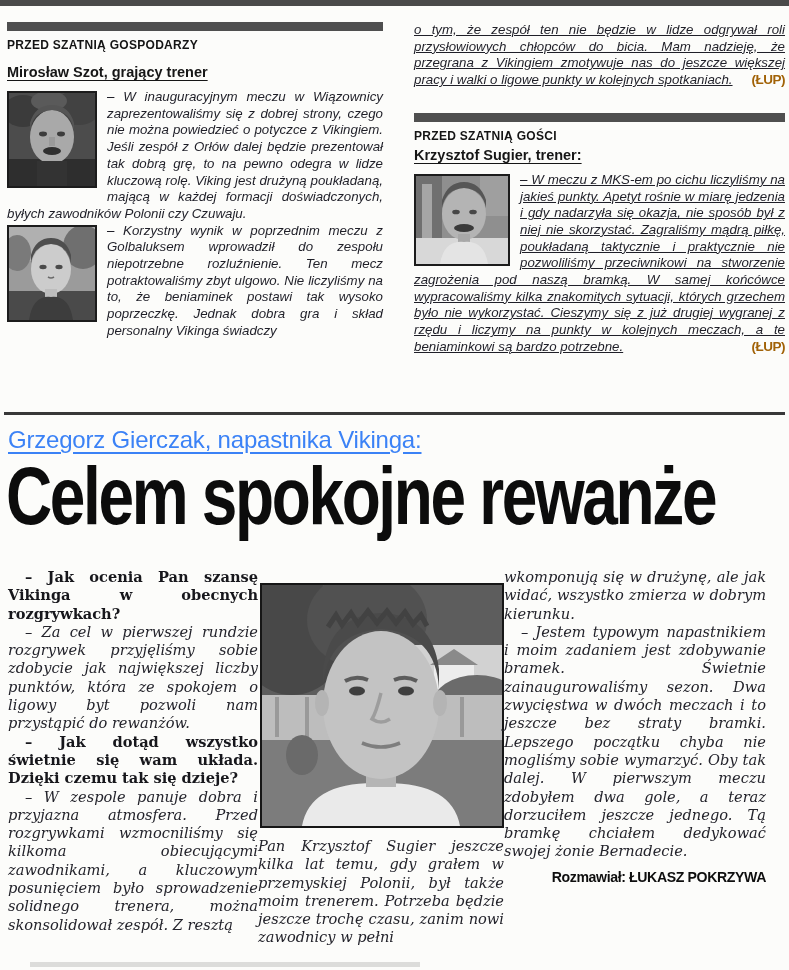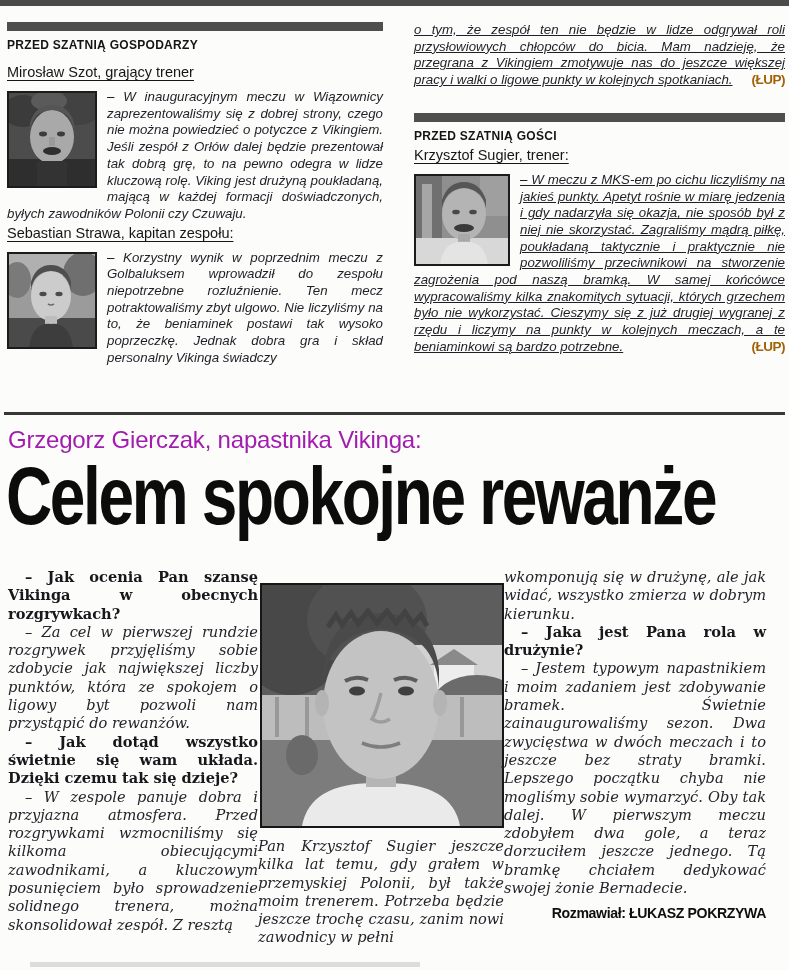--- a/index.html
+++ b/index.html
@@ -21,21 +21,21 @@
   
   .col-left{position:absolute;left:7px;top:22px;width:376px;}
   .col-right{position:absolute;left:414px;top:22px;width:371px;}
 
   .sec-header{
     font-size:12px;font-weight:bold;letter-spacing:.3px;color:#141414;
     margin:7px 0 12px 0;
   }
   .col-right .sec-header{margin:7px 0 4px 0;}
   .name-line{
-    font-size:14.5px;font-weight:normal;color:#161616;
+    font-size:14.5px;font-weight:bold;color:#161616;
     text-decoration:underline;text-underline-offset:3px;
     margin:0 0 9px 0;
   }
   .qblock{
     font-size:13.3px;line-height:16.7px;font-style:italic;
     text-align:justify;color:#1f1f28;
   }
   .qblock::after{content:"";display:table;clear:both;}
   .photo-frame{
     float:left;border:2px solid #1c1c1c;background:#888;
@@ -47,22 +47,22 @@
     position:absolute;right:0;bottom:0;
     font-style:normal;font-weight:bold;font-family:"Liberation Sans",sans-serif;
     font-size:13.5px;color:#a16207;letter-spacing:-.5px;
   }
   .guest-bar{margin-top:24px;}
   .name-gap{margin-top:2px;}
 
   
   .kicker{
     position:absolute;left:8px;top:426px;
-    font-size:24px;color:#a21caf;letter-spacing:-.2px;
-    text-underline-offset:4px;
+    font-size:24px;color:#3b82f6;letter-spacing:-.2px;
+    text-decoration:underline;text-underline-offset:4px;
   }
   .headline{
     position:absolute;left:6px;top:452px;width:783px;
     font-size:82px;line-height:1.08;font-weight:bold;color:#0c0c0c;
     letter-spacing:-3px;white-space:nowrap;
     transform:scaleX(0.78);transform-origin:0 50%;
   }
 
   
   .interview{
@@ -111,21 +111,20 @@
           <ellipse cx="34" cy="41" rx="4" ry="2.4" fill="#3c3c3c"></ellipse>
           <ellipse cx="52" cy="41" rx="4" ry="2.4" fill="#3c3c3c"></ellipse>
           <rect x="40" y="44" width="6" height="9" fill="#9a9a9a"></rect>
           <ellipse cx="43" cy="58" rx="9" ry="4" fill="#2f2f2f"></ellipse>
           <rect x="28" y="68" width="30" height="25" fill="#333"></rect>
         </svg>
       </span>
       <span>– W inauguracyjnym meczu w Wiązownicy zaprezentowaliśmy się z dobrej strony, czego nie można powiedzieć o potyczce z Vikingiem. Jeśli zespół z Orłów dalej będzie prezentował tak dobrą grę, to na pewno odegra w lidze kluczową rolę. Viking jest drużyną poukładaną, mającą w każdej formacji doświadczonych, byłych zawodników Polonii czy Czuwaju.</span>
     </div>
 
-    <div class="name-line name-gap">Sebastian Strawa, kapitan zespołu:</div>
     <div class="qblock">
       <span class="photo-frame">
         <svg width="86" height="93" viewBox="0 0 86 93">
           <rect width="86" height="93" fill="#9b9b9b"></rect>
           <rect x="0" y="0" width="86" height="34" fill="#b0b0b0"></rect>
           <ellipse cx="74" cy="20" rx="20" ry="22" fill="#6f6f6f"></ellipse>
           <ellipse cx="8" cy="26" rx="14" ry="18" fill="#7a7a7a"></ellipse>
           <rect x="0" y="64" width="86" height="29" fill="#4a4a4a"></rect>
           <ellipse cx="42" cy="42" rx="20" ry="25" fill="#cccccc"></ellipse>
           <path d="M22 36 Q25 18 42 17 Q59 18 62 36 L62 28 Q57 11 42 11 Q27 11 22 28 Z" fill="#4e4e4e"></path>
@@ -215,20 +214,19 @@
           <path d="M100 158 Q119 166 138 158" stroke="#7e7e7e" stroke-width="3.6" fill="none"></path>
           <ellipse cx="60" cy="118" rx="7" ry="13" fill="#b4b4b4"></ellipse>
           <ellipse cx="178" cy="118" rx="7" ry="13" fill="#b4b4b4"></ellipse>
         </svg>
       </div>
       <p class="caption">Pan Krzysztof Sugier jeszcze kilka lat temu, gdy grałem w przemyskiej Polonii, był także moim trenerem. Potrzeba będzie jeszcze trochę czasu, zanim nowi zawodnicy w pełni</p>
     </div>
 
     <div>
       <p class="a-noindent">wkomponują się w drużynę, ale jak widać, wszystko zmierza w dobrym kierunku.</p>
-      <p class="q">– Jaka jest Pana rola w drużynie?</p>
       <p class="a">– Jestem typowym napastnikiem i moim zadaniem jest zdobywanie bramek. Świetnie zainaugurowaliśmy sezon. Dwa zwycięstwa w dwóch meczach i to jeszcze bez straty bramki. Lepszego początku chyba nie mogliśmy sobie wymarzyć. Oby tak dalej. W pierwszym meczu zdobyłem dwa gole, a teraz dorzuciłem jeszcze jednego. Tą bramkę chciałem dedykować swojej żonie Bernadecie.</p>
       <p class="byline">Rozmawiał: ŁUKASZ POKRZYWA</p>
     </div>
   </div>
 
   <div class="bottom-smudge"></div>
 </div>
 
 </body></html>

